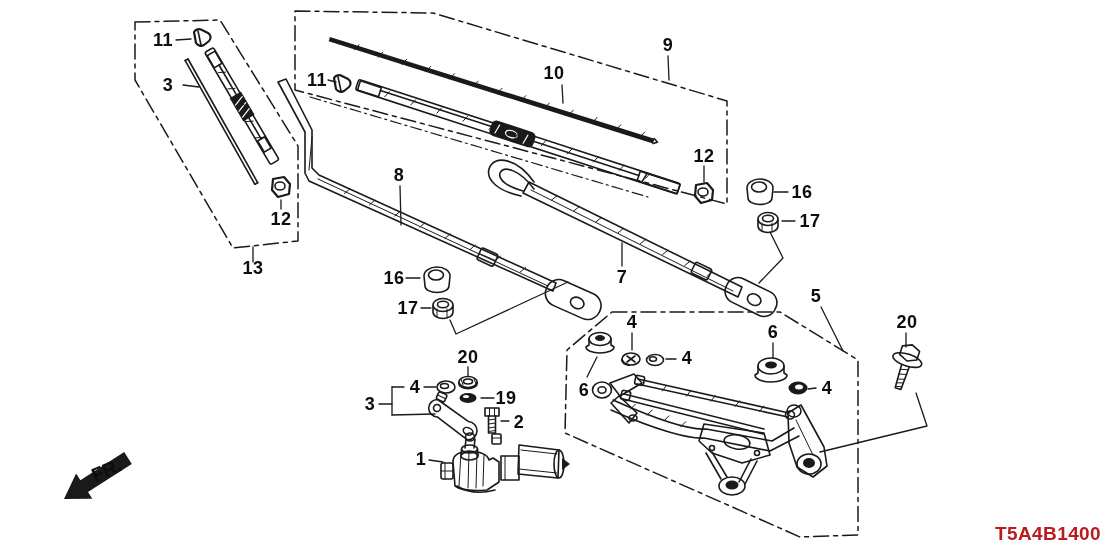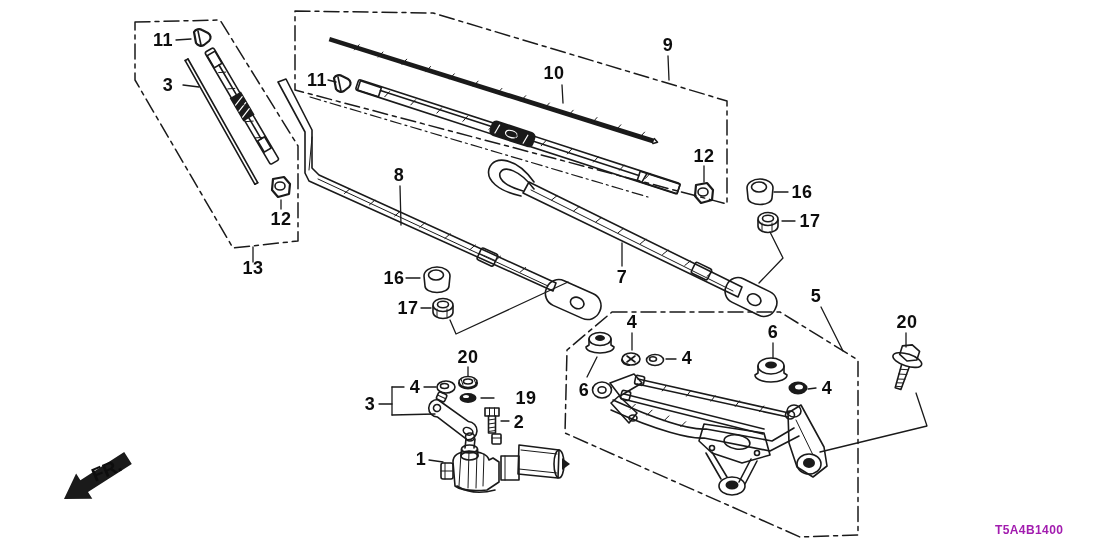--- a/index.html
+++ b/index.html
@@ -11,21 +11,21 @@
   svg .w{fill:#ffffff;stroke:none;}
   svg .wl{stroke:#ffffff;stroke-width:1.2;}
   svg .box{stroke-width:1.5;stroke-dasharray:15 5 4 5;}
   svg .cl{stroke-width:1.2;stroke-dasharray:11 4 2 4;}
   svg .ld{stroke-width:1.3;}
   svg .thin{stroke-width:1;}
   svg .thick{stroke-width:2.2;}
   svg text{stroke:none;fill:#0d0d0d;}
   .lbl{position:absolute;transform:translate(-50%,-50%);font-size:18px;font-weight:600;
        color:#0d0d0d;line-height:1;letter-spacing:.5px;white-space:nowrap;}
-  .code{position:absolute;left:995px;top:523px;font-size:12px;font-weight:700;color:#a21caf;
+  .code{position:absolute;left:995px;top:523px;font-size:19px;font-weight:700;color:#b91c1c;
         letter-spacing:.4px;}
 </style>
 </head>
 <body>
 
 <div class="stage">
 
 <svg width="1108" height="554" viewBox="0 0 1108 554">
 
   <polygon class="box" points="135,22 220,20 298,146 298,241 233,248 135,80"></polygon>
@@ -379,18 +379,18 @@
   <div class="lbl" style="left:816px;top:296px">5</div>
   <div class="lbl" style="left:907px;top:322px">20</div>
   <div class="lbl" style="left:632px;top:322px">4</div>
   <div class="lbl" style="left:687px;top:358px">4</div>
   <div class="lbl" style="left:773px;top:332px">6</div>
   <div class="lbl" style="left:827px;top:388px">4</div>
   <div class="lbl" style="left:584px;top:390px">6</div>
   <div class="lbl" style="left:370px;top:404px">3</div>
   <div class="lbl" style="left:415px;top:387px">4</div>
   <div class="lbl" style="left:468px;top:357px">20</div>
-  <div class="lbl" style="left:526px;top:398px">19</div>
+  <div class="lbl" style="left:506px;top:398px">19</div>
   <div class="lbl" style="left:519px;top:422px">2</div>
   <div class="lbl" style="left:421px;top:459px">1</div>
 
   <div class="code">T5A4B1400</div>
 </div>
 
 </body></html>

